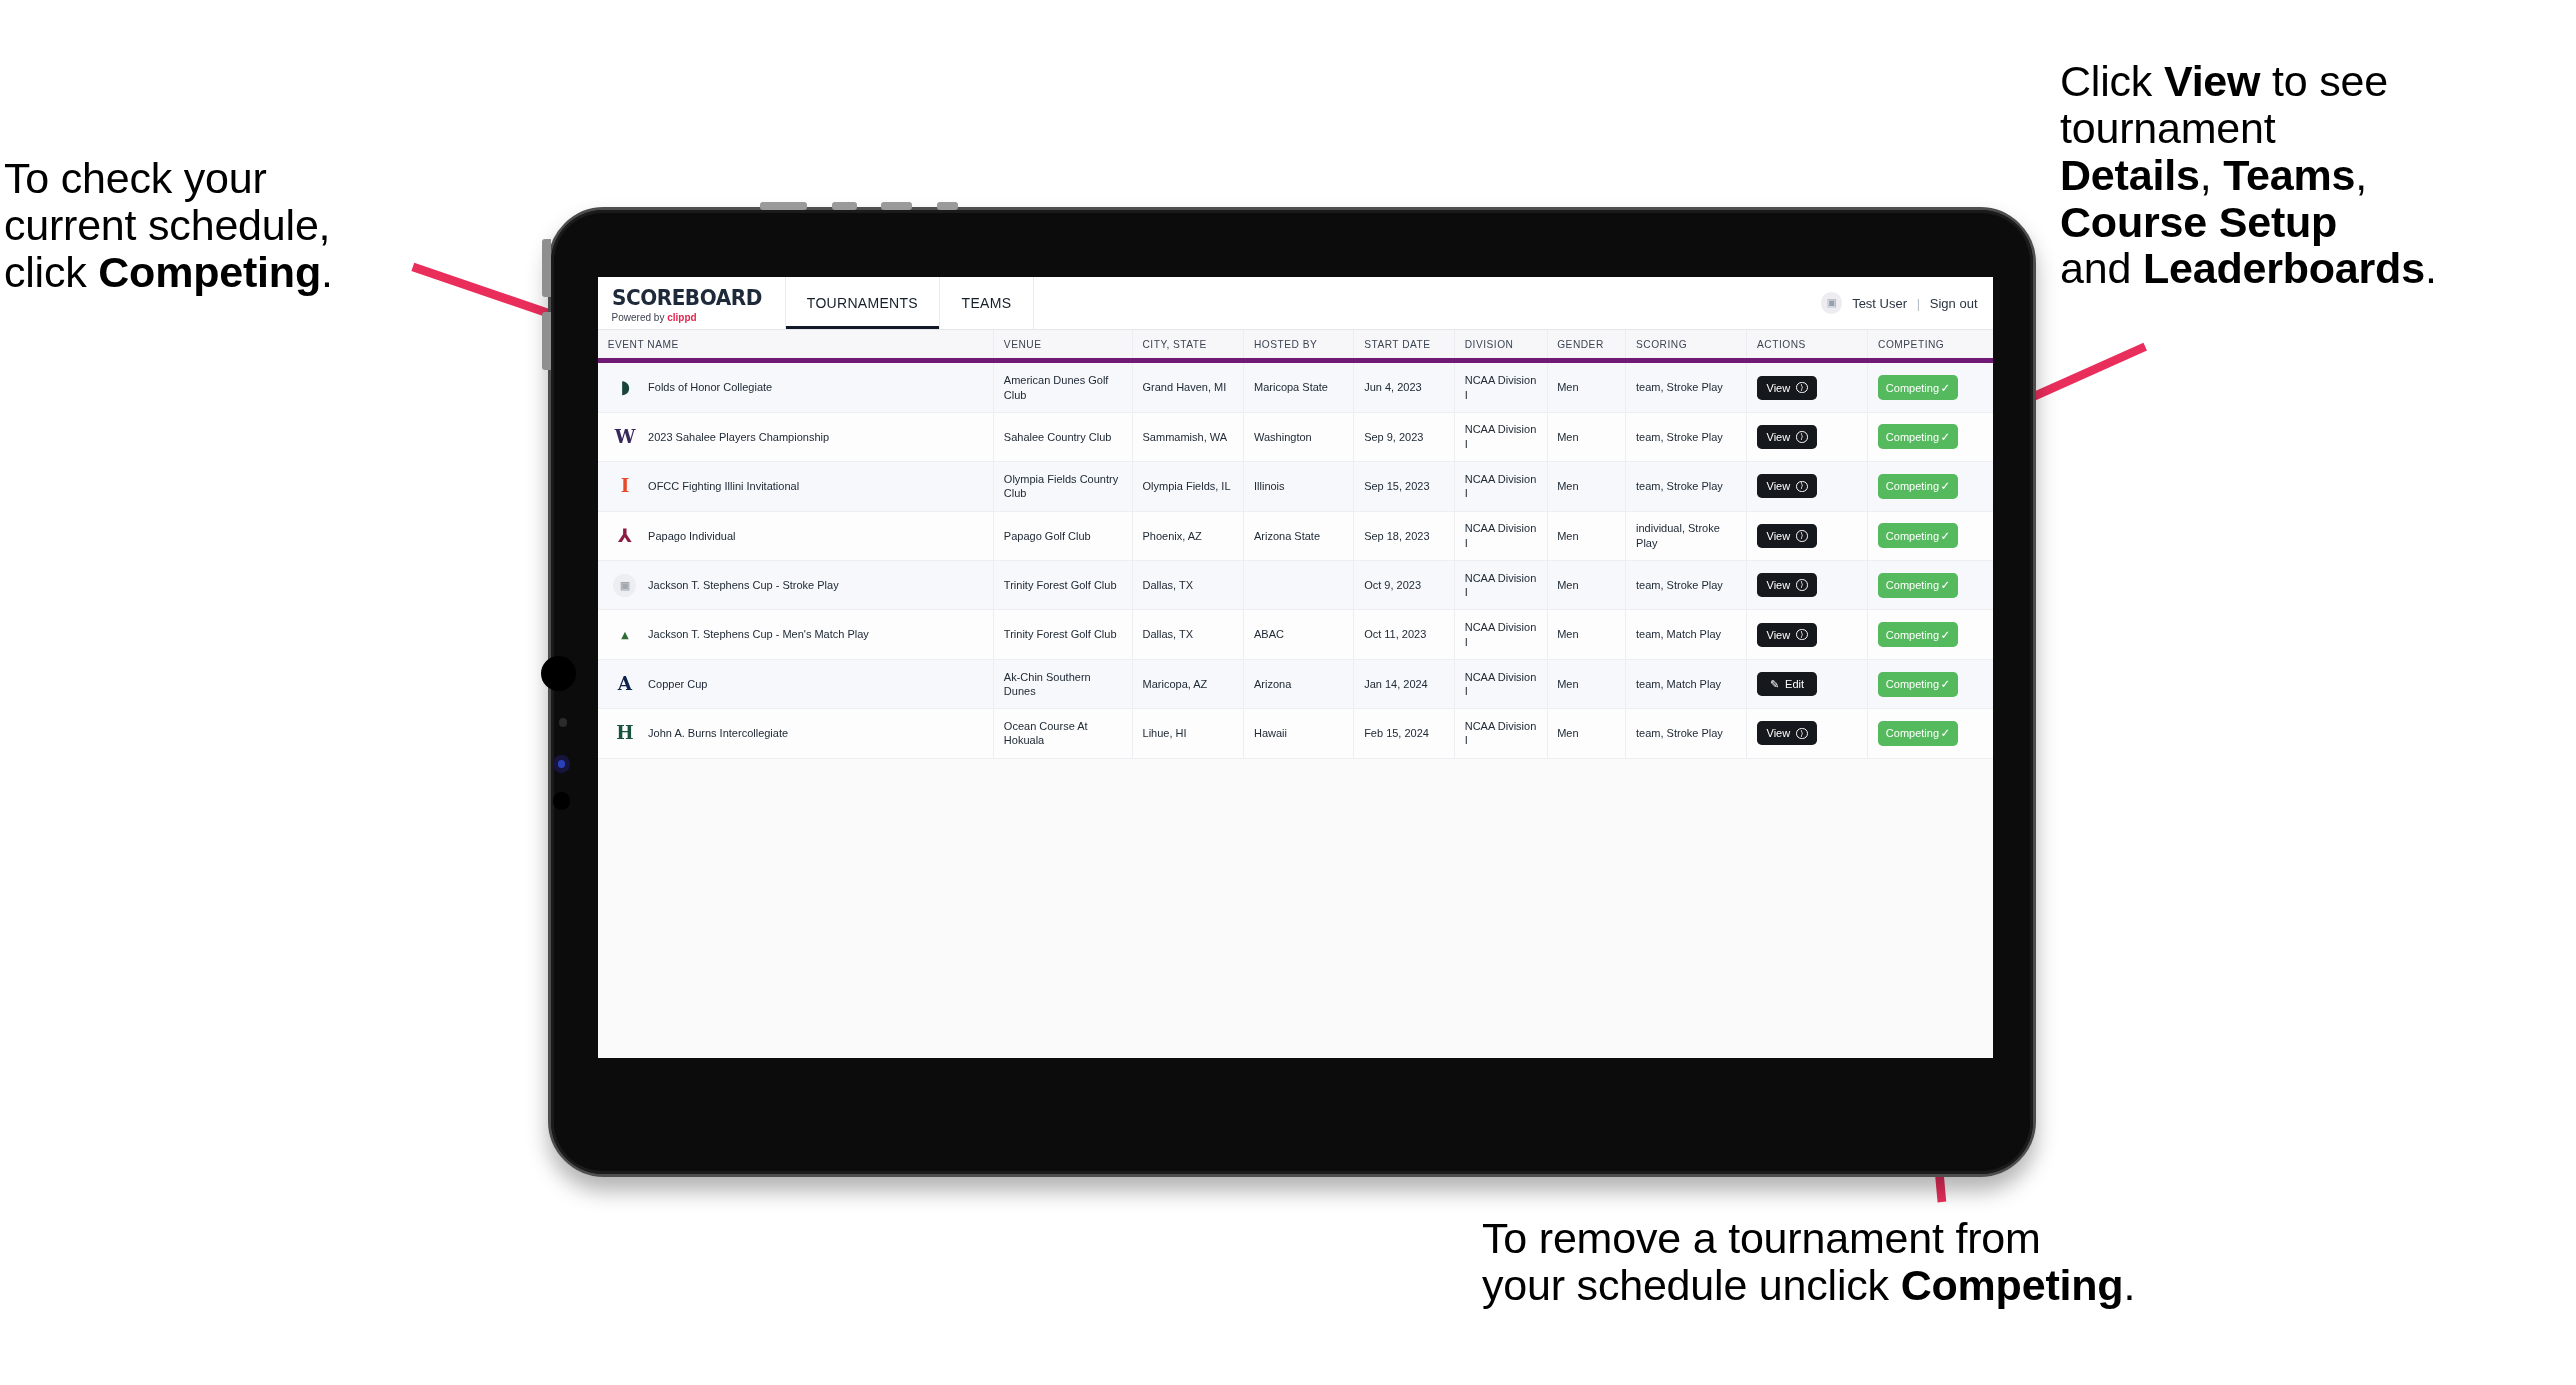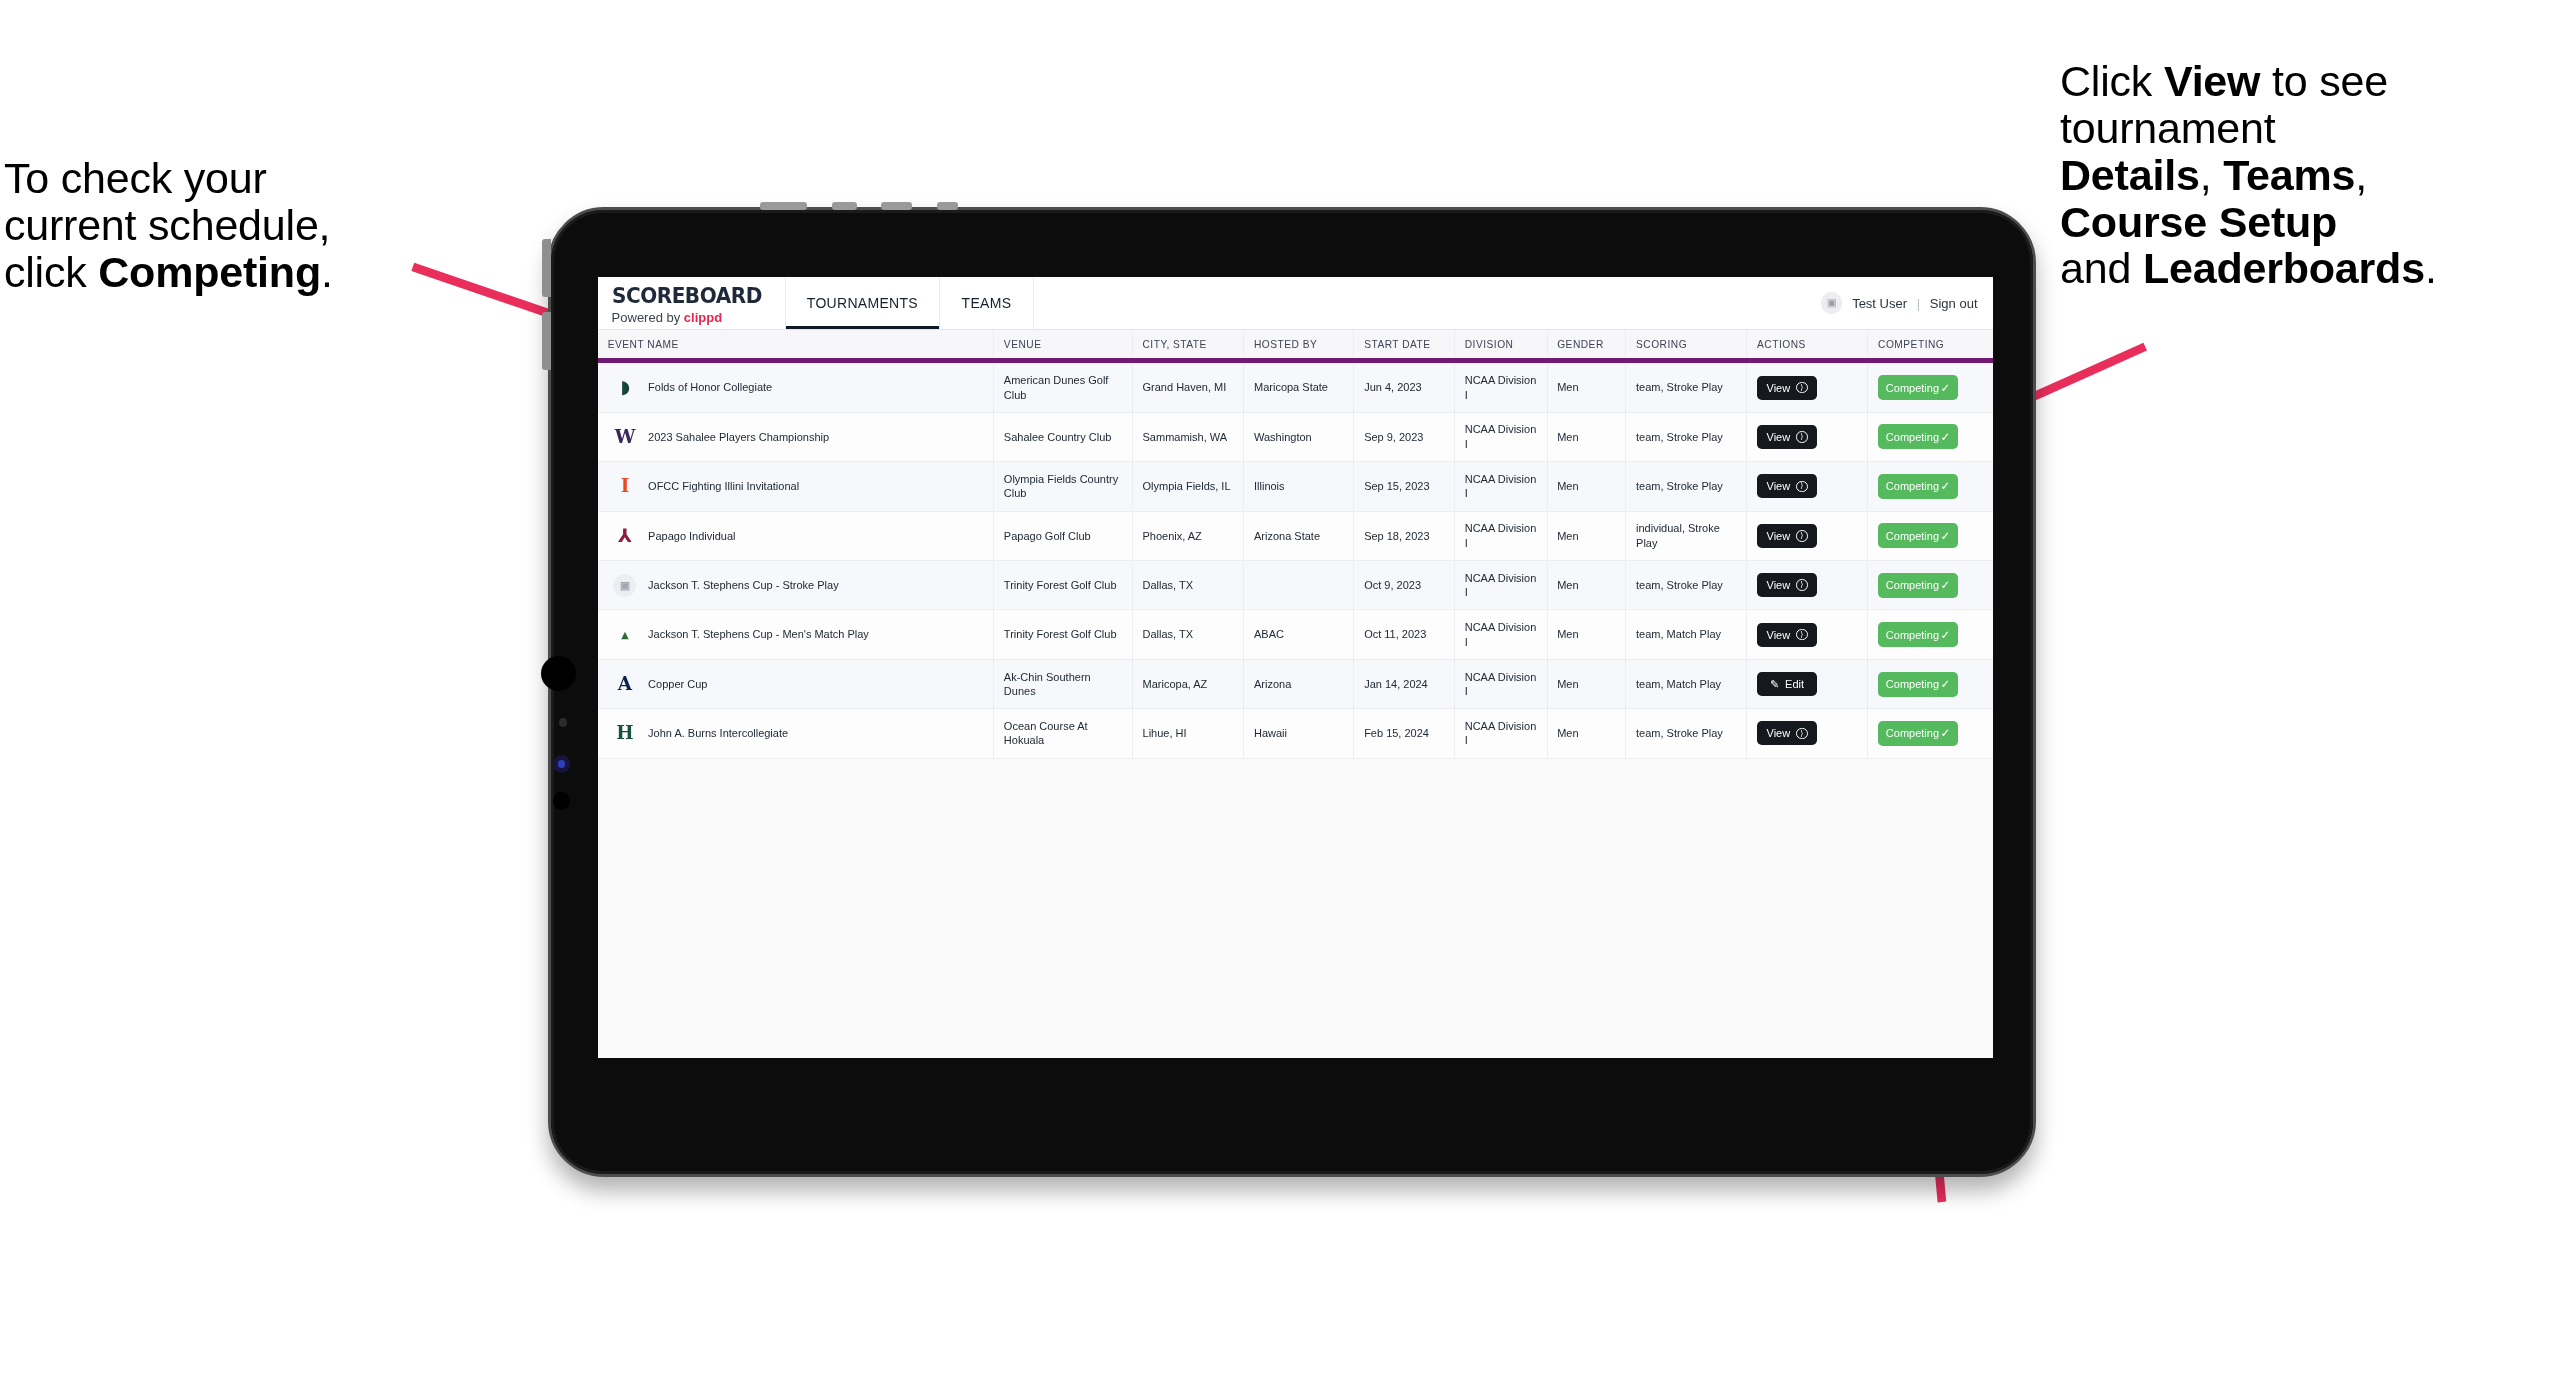--- a/index.html
+++ b/index.html
@@ -81,21 +81,21 @@
     border-bottom:1px solid #e6e6ea;
     position:relative;
   }
   #logo-block{ padding: 3.9px 13.6px 0 13.6px; display:flex; flex-direction:column; justify-content:center; }
   #logo-word{
     font-family:"DejaVu Sans", sans-serif;
     font-weight:700; font-size:21.3px; letter-spacing:-0.5px;
     color:#1e2a39; line-height:1; transform: scaleX(0.94);
     transform-origin: left center;
   }
-  #logo-sub{ font-size:13px; color:#3c4250; margin-top:2.9px; white-space:nowrap; }
+  #logo-sub{ font-size:10px; color:#3c4250; margin-top:2.9px; white-space:nowrap; }
   #logo-sub .brand{ color:#e8254f; font-weight:700; }
   .navtab{
     display:flex; align-items:center; padding: 0 21.3px;
     font-size:14px; color:#15202b; letter-spacing:0.3px;
     border-left:1px solid #e9e9ee;
     cursor:pointer;
   }
   .navtab.active{ box-shadow: inset 0 -2.9px 0 #111827; }
   #nav-spacer{ flex:1; border-left:1px solid #e9e9ee; }
   #nav-user{
@@ -223,20 +223,22 @@
 <div id="stage">
 
   <div class="callout" id="callout-left"><span>To check your
 current schedule,
 click </span><b>Competing</b><span>.</span></div>
   <div class="callout" id="callout-right"><span>Click </span><b>View</b><span> to see
 tournament
 </span><b>Details</b><span>, </span><b>Teams</b><span>,
 </span><b>Course Setup</b><span>
 and </span><b>Leaderboards</b><span>.</span></div>
+  <div class="callout" id="callout-bottom"><span>To remove a tournament from
+your schedule unclick </span><b>Competing</b><span>.</span></div>
 
   <svg class="arrow" id="arrow-left" style="left:407px; top:257px;" width="330" height="136" viewBox="0 0 340 140">
     <defs>
       <marker id="ah1" markerWidth="5.2" markerHeight="5.2" refX="2.4" refY="2.6" orient="auto">
         <path d="M0,0 L5.2,2.6 L0,5.2 z" fill="#ea2e5c"></path>
       </marker>
     </defs>
     <line x1="6" y1="10" x2="292" y2="108" stroke="#ea2e5c" stroke-width="9" marker-end="url(#ah1)"></line>
   </svg>
 

